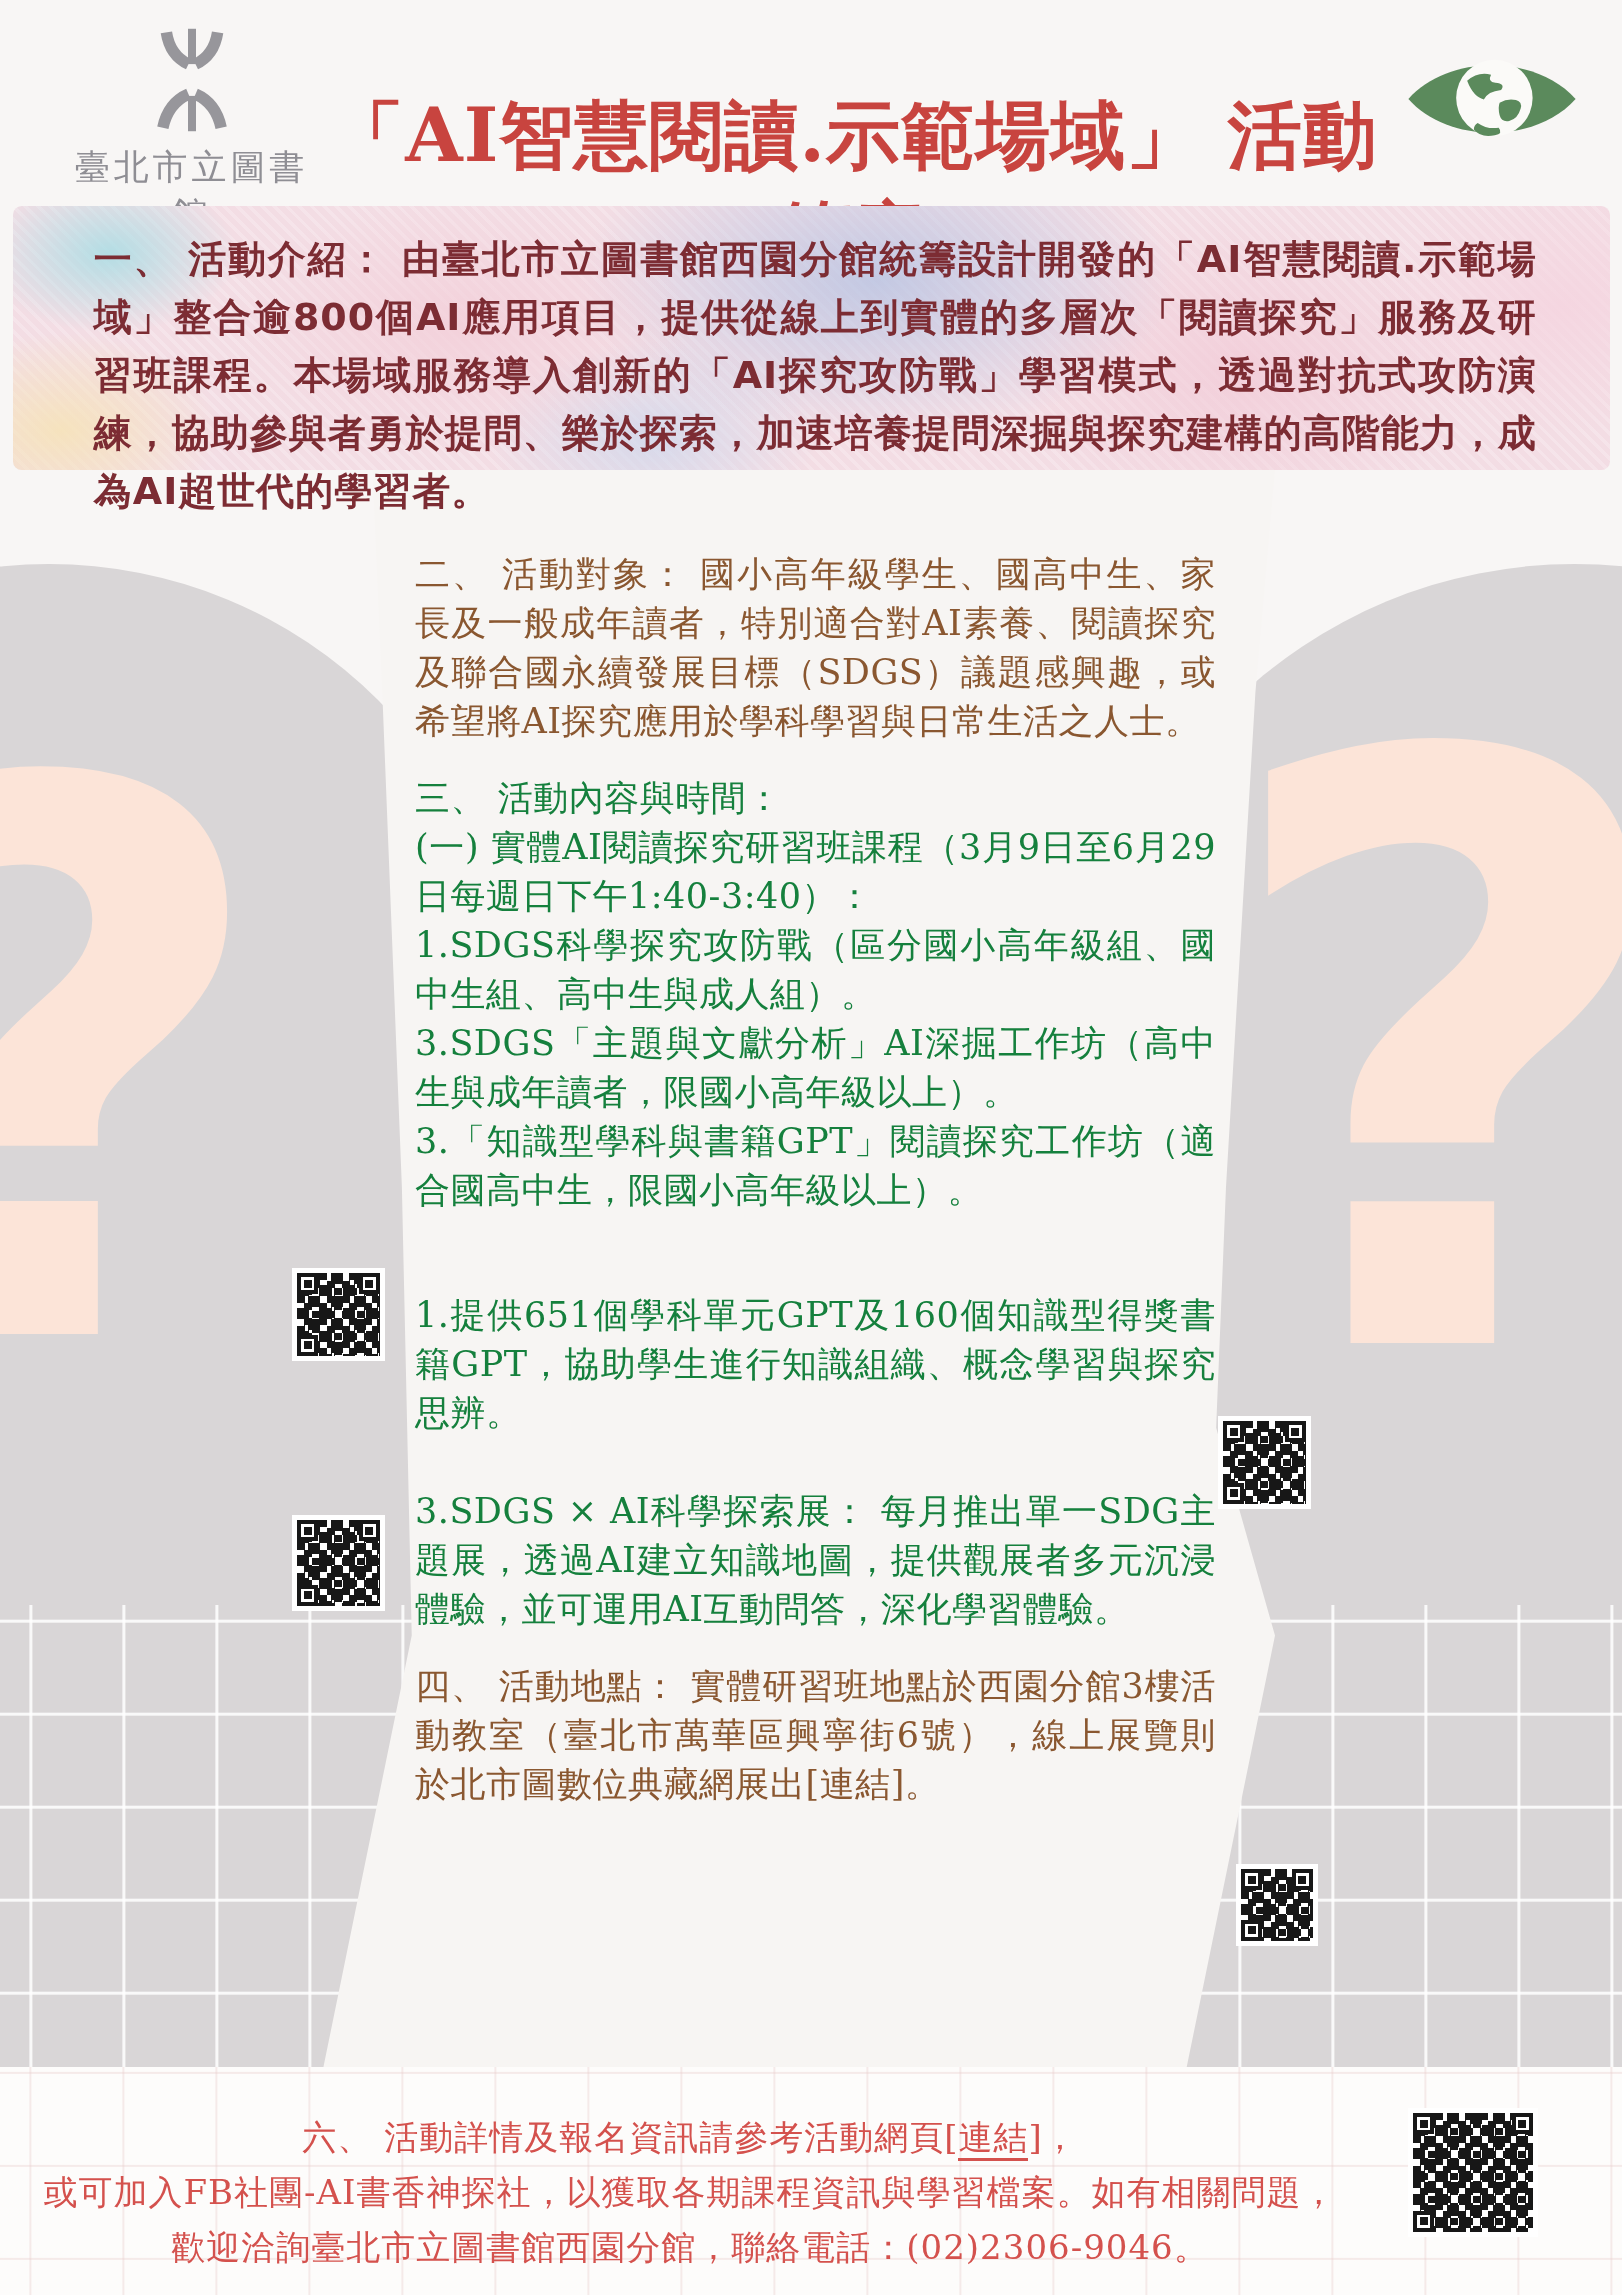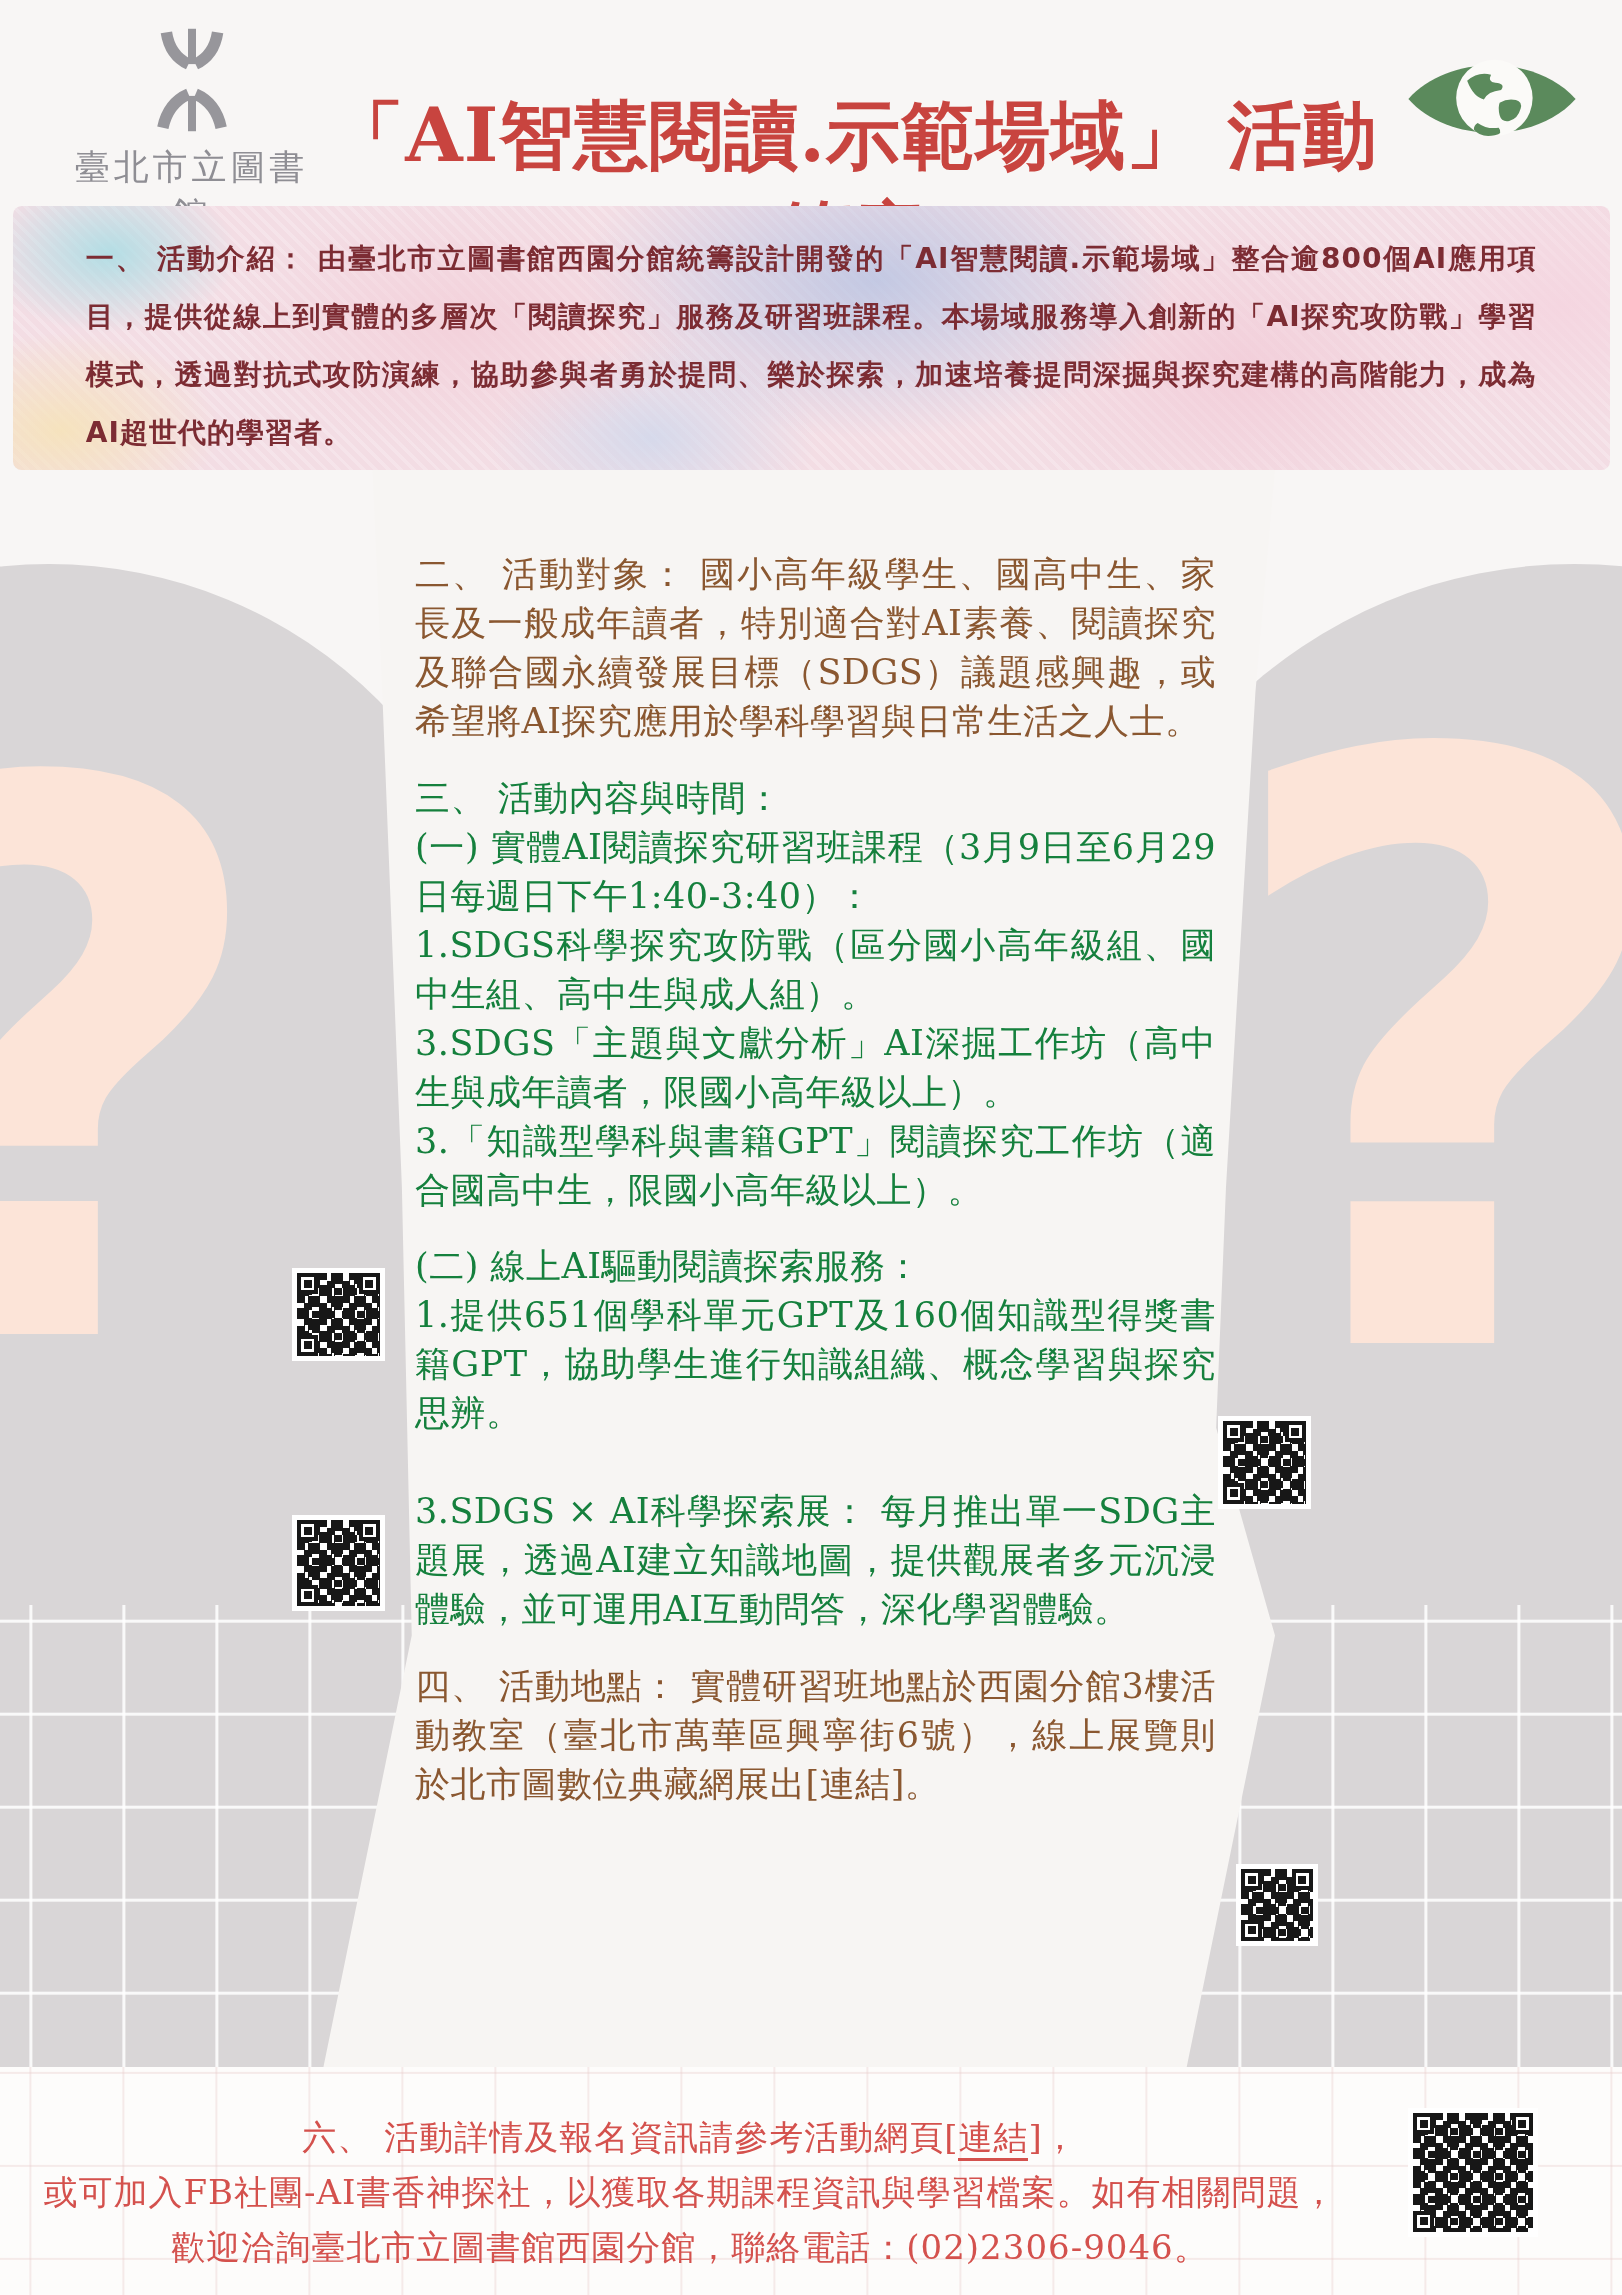--- a/index.html
+++ b/index.html
@@ -40,22 +40,22 @@
     background-color:#f3dde4;
     background-image:
       radial-gradient(ellipse 206px 128px at 6% 18%,rgba(168,221,228,.85),transparent 62%),
       radial-gradient(ellipse 255px 157px at 3% 85%,rgba(246,227,185,.9),transparent 62%),
       radial-gradient(ellipse 373px 206px at 28% 45%,rgba(243,207,217,.85),transparent 62%),
       radial-gradient(ellipse 481px 255px at 54% 28%,rgba(183,195,226,.8),transparent 62%),
       radial-gradient(ellipse 373px 255px at 77% 62%,rgba(242,204,216,.85),transparent 62%),
       radial-gradient(ellipse 304px 206px at 97% 38%,rgba(245,213,224,.9),transparent 62%),
       radial-gradient(ellipse 265px 157px at 40% 88%,rgba(207,216,236,.8),transparent 62%),
       repeating-linear-gradient(45deg,rgba(255,255,255,.22) 0 3.4px,transparent 3.4px 8.8px);}
-  .intro-text{font-family:"DejaVu Sans",sans-serif;font-weight:bold;font-size:28px;line-height:58px;
-    letter-spacing:1px;color:#7c2c33;text-align:justify;}
+  .intro-text{font-family:"DejaVu Sans",sans-serif;font-weight:bold;font-size:38px;line-height:58px;
+    letter-spacing:1px;color:#7c2c33;text-align:justify;margin-left:8px;}
 
   
   .main-col{position:absolute;left:415px;top:534px;width:801px;font-size:35px;line-height:49px;
     text-align:justify;letter-spacing:0.5px;margin-top:16px;}
   .main-col p{margin:0 0 27.5px 0;}
   .c-brown{color:#8a5730;}
   .c-maroon{color:#15803d;}
   .c-maroon2{color:#93323d;}
   .link-underline{border-bottom:3.4px solid currentColor;padding-bottom:1px;}
 
@@ -127,21 +127,21 @@
   <div class="main-col">
     <p class="c-brown">二、 活動對象： 國小高年級學生、國高中生、家長及一般成年讀者，特別適合對AI素養、閱讀探究及聯合國永續發展目標（SDGS）議題感興趣，或希望將AI探究應用於學科學習與日常生活之人士。</p>
 
     <p class="c-maroon"><span>三、 活動內容與時間：</span><br>
       <span>(一) 實體AI閱讀探究研習班課程（3月9日至6月29日每週日下午1:40-3:40）：</span><br>
       <span>1.SDGS科學探究攻防戰（區分國小高年級組、國中生組、高中生與成人組）。</span><br>
       <span>3.SDGS「主題與文獻分析」AI深掘工作坊（高中生與成年讀者，限國小高年級以上）。</span><br>
       <span>3.「知識型學科與書籍GPT」閱讀探究工作坊（適合國高中生，限國小高年級以上）。</span>
     </p>
 
-    <p class="c-maroon"><span>(二) 線上AI驅動閱讀探索服務：</span><br>
+    <p class="c-maroon"><br>
       <span>1.提供651個學科單元GPT及160個知識型得獎書籍GPT，協助學生進行知識組織、概念學習與探究思辨。</span><br>
       <br>
       <span>3.SDGS × AI科學探索展： 每月推出單一SDG主題展，透過AI建立知識地圖，提供觀展者多元沉浸體驗，並可運用AI互動問答，深化學習體驗。</span>
     </p>
 
     <p class="c-brown">四、 活動地點： 實體研習班地點於西園分館3樓活動教室（臺北市萬華區興寧街6號），線上展覽則於北市圖數位典藏網展出[連結]。</p>
 
   </div>
 
   <div class="six-block">

